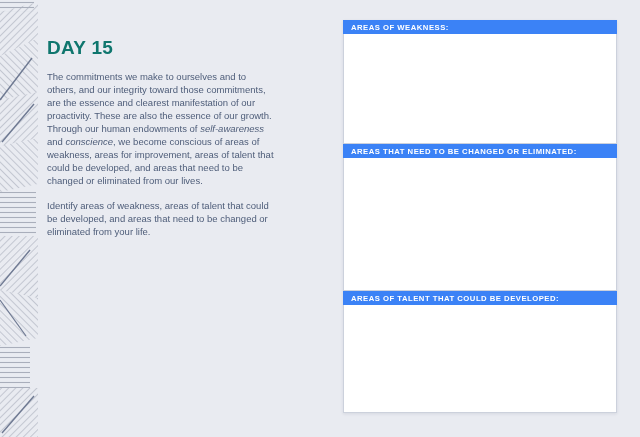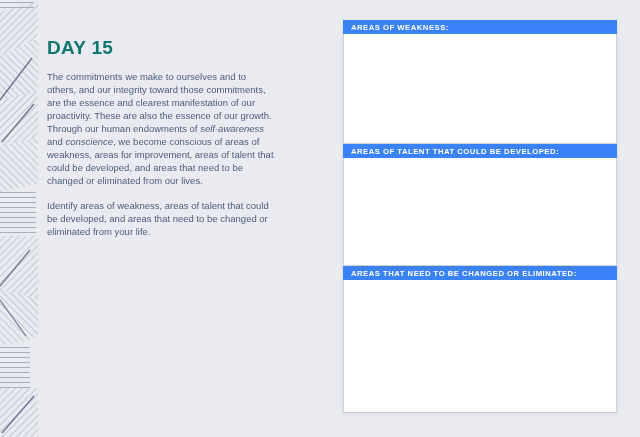--- a/index.html
+++ b/index.html
@@ -96,25 +96,25 @@
 
   <div class="section">
     <header class="section-bar">
       <span>AREAS OF WEAKNESS:</span>
     </header>
     <div class="write-area h1"></div>
   </div>
 
   <div class="section">
     <header class="section-bar">
+      <span>AREAS THAT NEED TO BE CHANGED OR ELIMINATED:</span>
+    </header>
+    <div class="write-area h3"></div>
+  </div>
+
+  <div class="section">
+    <header class="section-bar">
       <span>AREAS OF TALENT THAT COULD BE DEVELOPED:</span>
     </header>
     <div class="write-area h2"></div>
   </div>
 
-  <div class="section">
-    <header class="section-bar">
-      <span>AREAS THAT NEED TO BE CHANGED OR ELIMINATED:</span>
-    </header>
-    <div class="write-area h3"></div>
-  </div>
-
 </section>
 
 </body></html>

